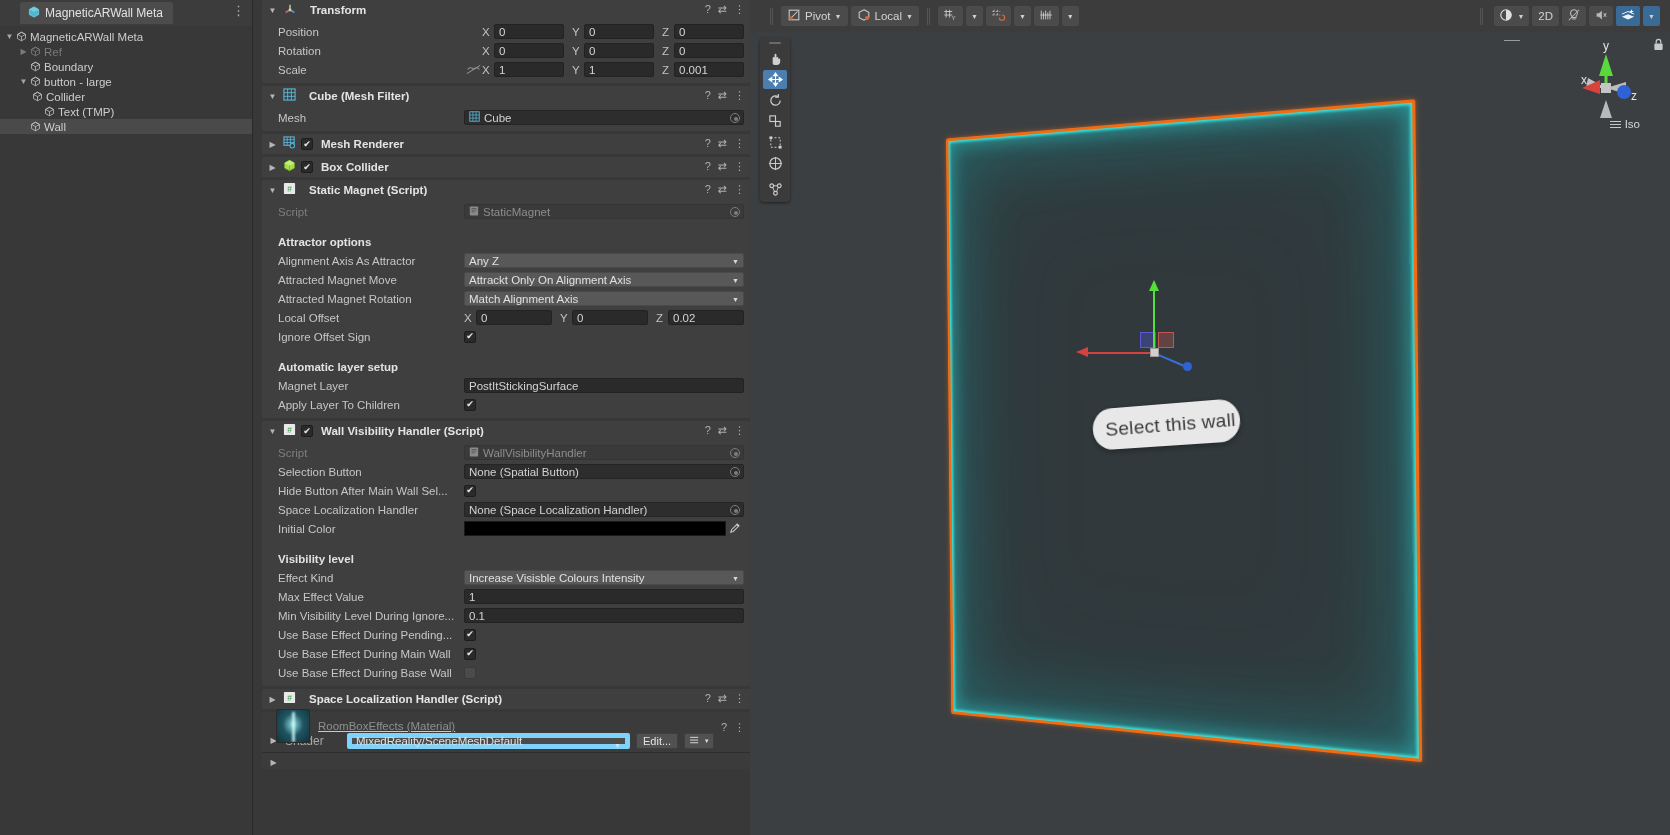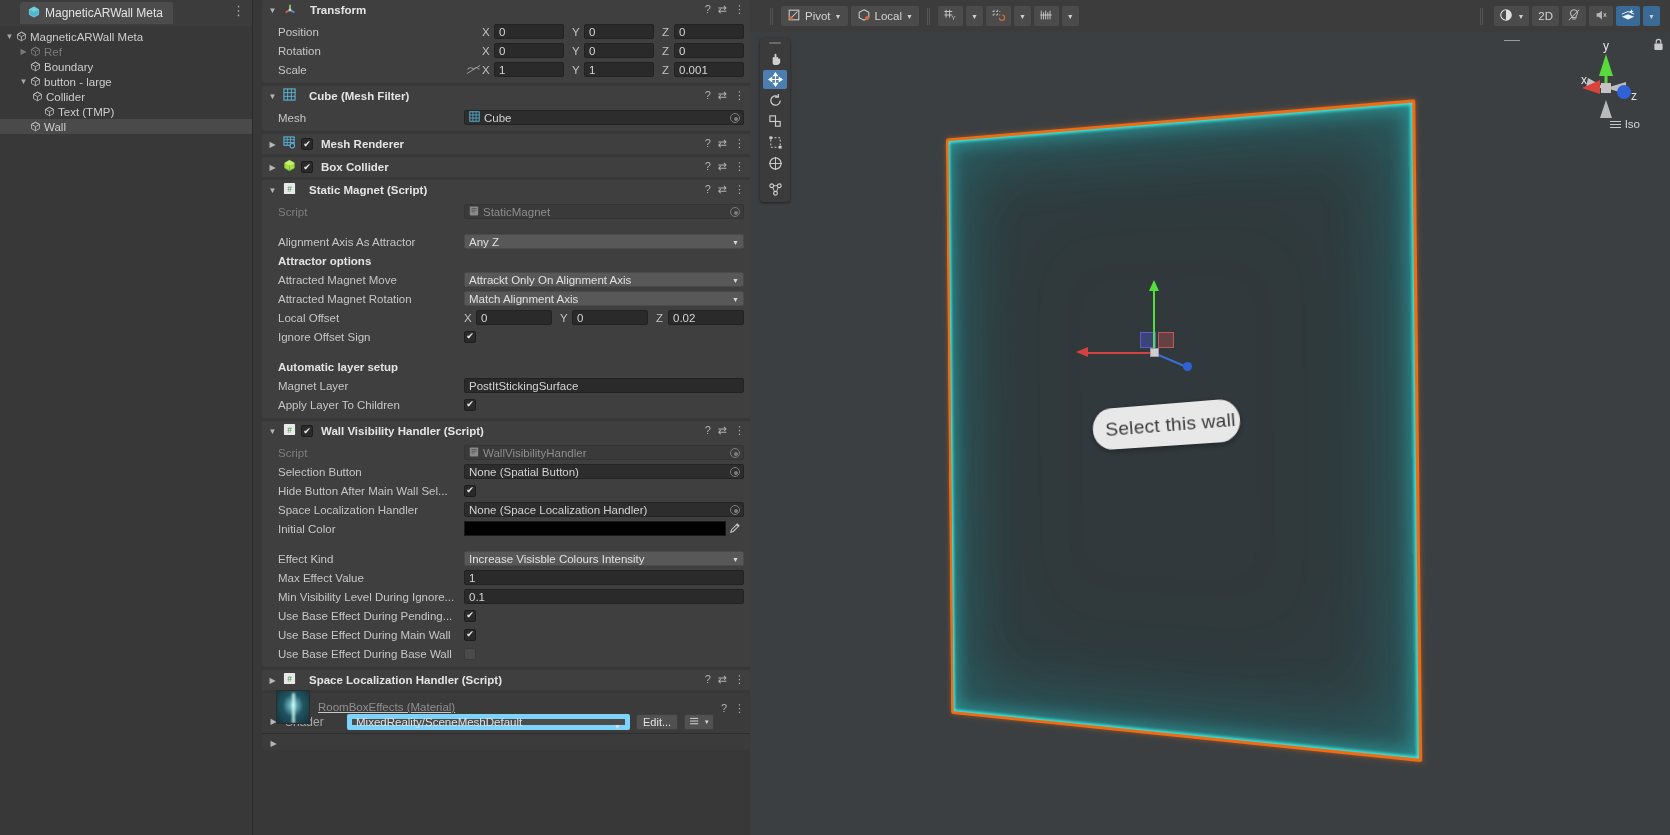--- a/index.html
+++ b/index.html
@@ -458,31 +458,31 @@
                       <rect x="1" y="0.5" width="10" height="11" rx="1" fill="#8a8a8a"></rect>
                       <path d="M3 3h6M3 5h6M3 7h4" stroke="#555" stroke-width="1"></path>
                     </svg>
                 </span>
                 <span>StaticMagnet</span>
                 <span class="dot"></span>
               </span>
             </span>
           </div>
           <div class="spacer"></div>
+          <div class="row hdr">
+            <span class="rl">Attractor options</span>
+          </div>
           <div class="row">
             <span class="rl">Alignment Axis As Attractor</span>
             <span class="fields">
               <span class="dropdown">
                 <span>Any Z</span>
                 <span class="carat">▼</span>
               </span>
             </span>
-          </div>
-          <div class="row hdr">
-            <span class="rl">Attractor options</span>
           </div>
           <div class="row">
             <span class="rl">Attracted Magnet Move</span>
             <span class="fields">
               <span class="dropdown">
                 <span>Attrackt Only On Alignment Axis</span>
                 <span class="carat">▼</span>
               </span>
             </span>
           </div>
@@ -594,20 +594,23 @@
               <span class="colorfield" style="background: rgb(0, 0, 0);"></span>
               <span class="eyedrop">
                 <svg width="12" height="12" viewBox="0 0 14 14">
                     <path d="M2 12l1-3 6-6 2 2-6 6z" fill="none" stroke="#c8c8c8" stroke-width="1.2"></path>
                     <path d="M9 2l3 3" stroke="#c8c8c8" stroke-width="1.6"></path>
                   </svg>
               </span>
             </span>
           </div>
           <div class="spacer"></div>
+          <div class="row hdr">
+            <span class="rl">Visibility level</span>
+          </div>
           <div class="row">
             <span class="rl">Effect Kind</span>
             <span class="fields">
               <span class="dropdown">
                 <span>Increase Visisble Colours Intensity</span>
                 <span class="carat">▼</span>
               </span>
             </span>
           </div>
           <div class="row">

